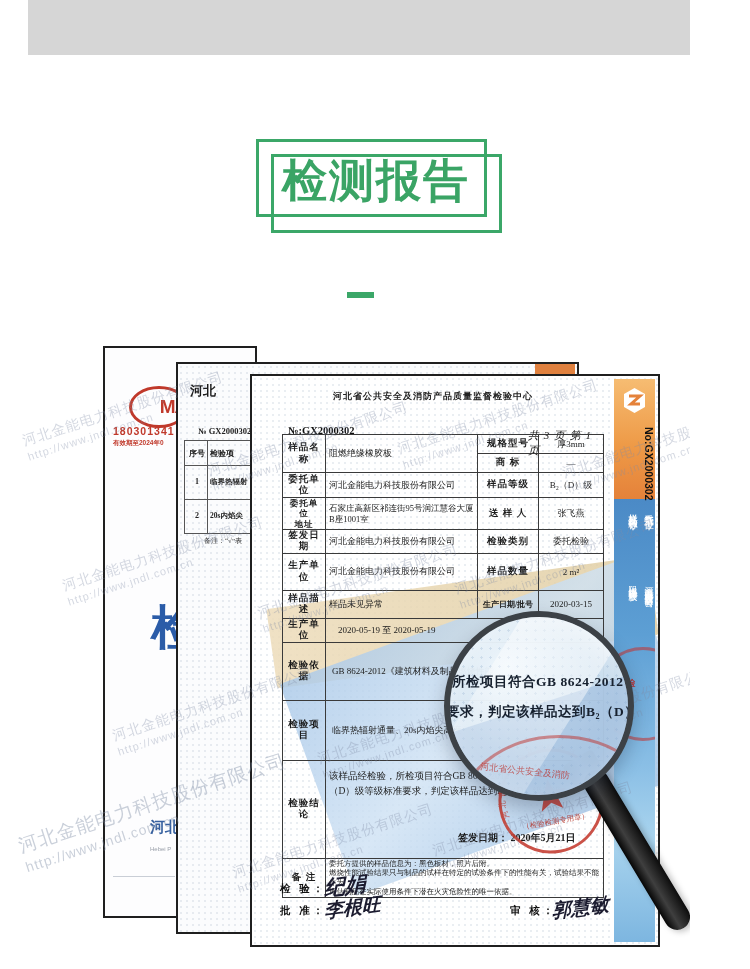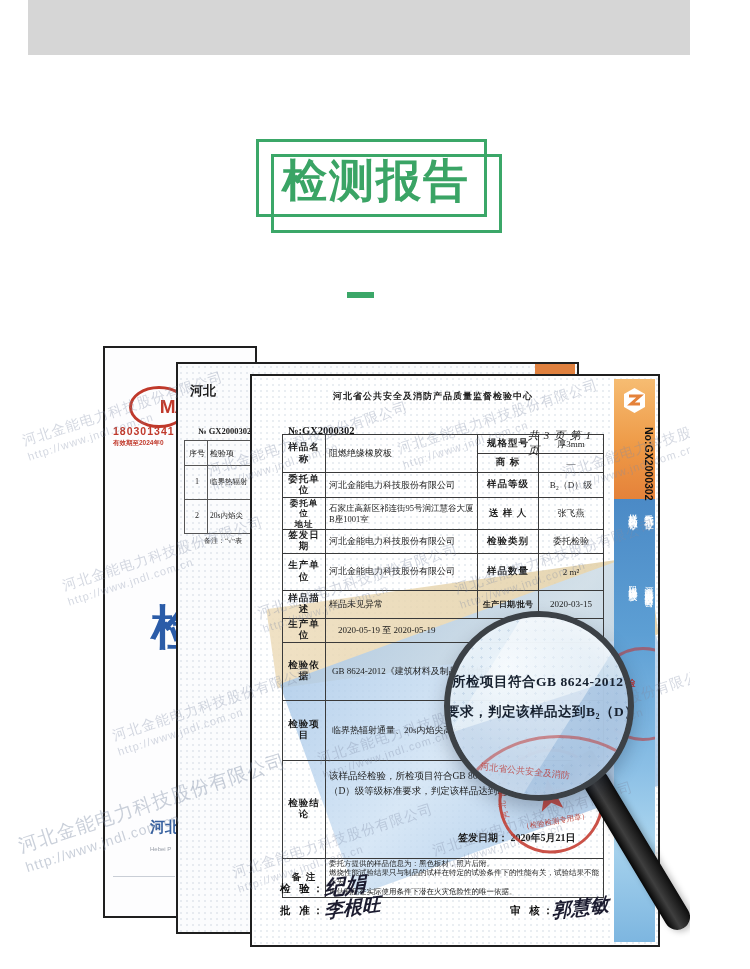--- a/index.html
+++ b/index.html
@@ -38,21 +38,21 @@
   .d3-cn{position:absolute;left:45px;top:470px;font-size:15px;color:#36609f;font-family:"Liberation Serif",serif;font-weight:700;}
   .d3-en{position:absolute;left:45px;top:498px;font-size:6px;color:#9aa0aa;}
   .d3-line{position:absolute;left:8px;top:528px;width:62px;height:1px;background:#c9ced6;}
 
   
   .d2-corner{position:absolute;left:12px;top:18px;font-size:13px;font-weight:700;color:#1a1a1a;
     font-family:"Liberation Serif",serif;}
   .d2-no{position:absolute;left:20px;top:62px;font-size:8.5px;font-weight:700;color:#222;
     font-family:"Liberation Serif",serif;}
   .d2-tab{position:absolute;left:357px;top:0;width:40px;height:16px;background:#e0813f;}
-  .d2-table{position:absolute;left:6px;top:76px;width:70px;height:92px;border:1px solid #555;}
+  .d2-table{position:absolute;left:6px;top:76px;width:70px;height:92px;border:1px solid #555;font-weight:bold;}
   .d2-vline{position:absolute;left:22px;top:0;width:1px;height:92px;background:#555;}
   .d2-h1{position:absolute;left:0;top:24px;width:70px;height:1px;background:#555;}
   .d2-h2{position:absolute;left:0;top:58px;width:70px;height:1px;background:#555;}
   .d2-cell{position:absolute;font-size:8px;color:#222;font-family:"Liberation Serif",serif;}
   .d2-note{position:absolute;left:26px;top:172px;font-size:7px;color:#333;font-family:Liberation Serif, serif;}
 
   
   .bg-tan{position:absolute;left:18px;top:206px;width:385px;height:80px;transform:rotate(-8deg);
     background:linear-gradient(100deg,#eddcba,#e0cda2);opacity:.85;border-radius:3px;}
   .bg-blue{position:absolute;left:55px;top:238px;width:370px;height:225px;transform:rotate(-20deg);

